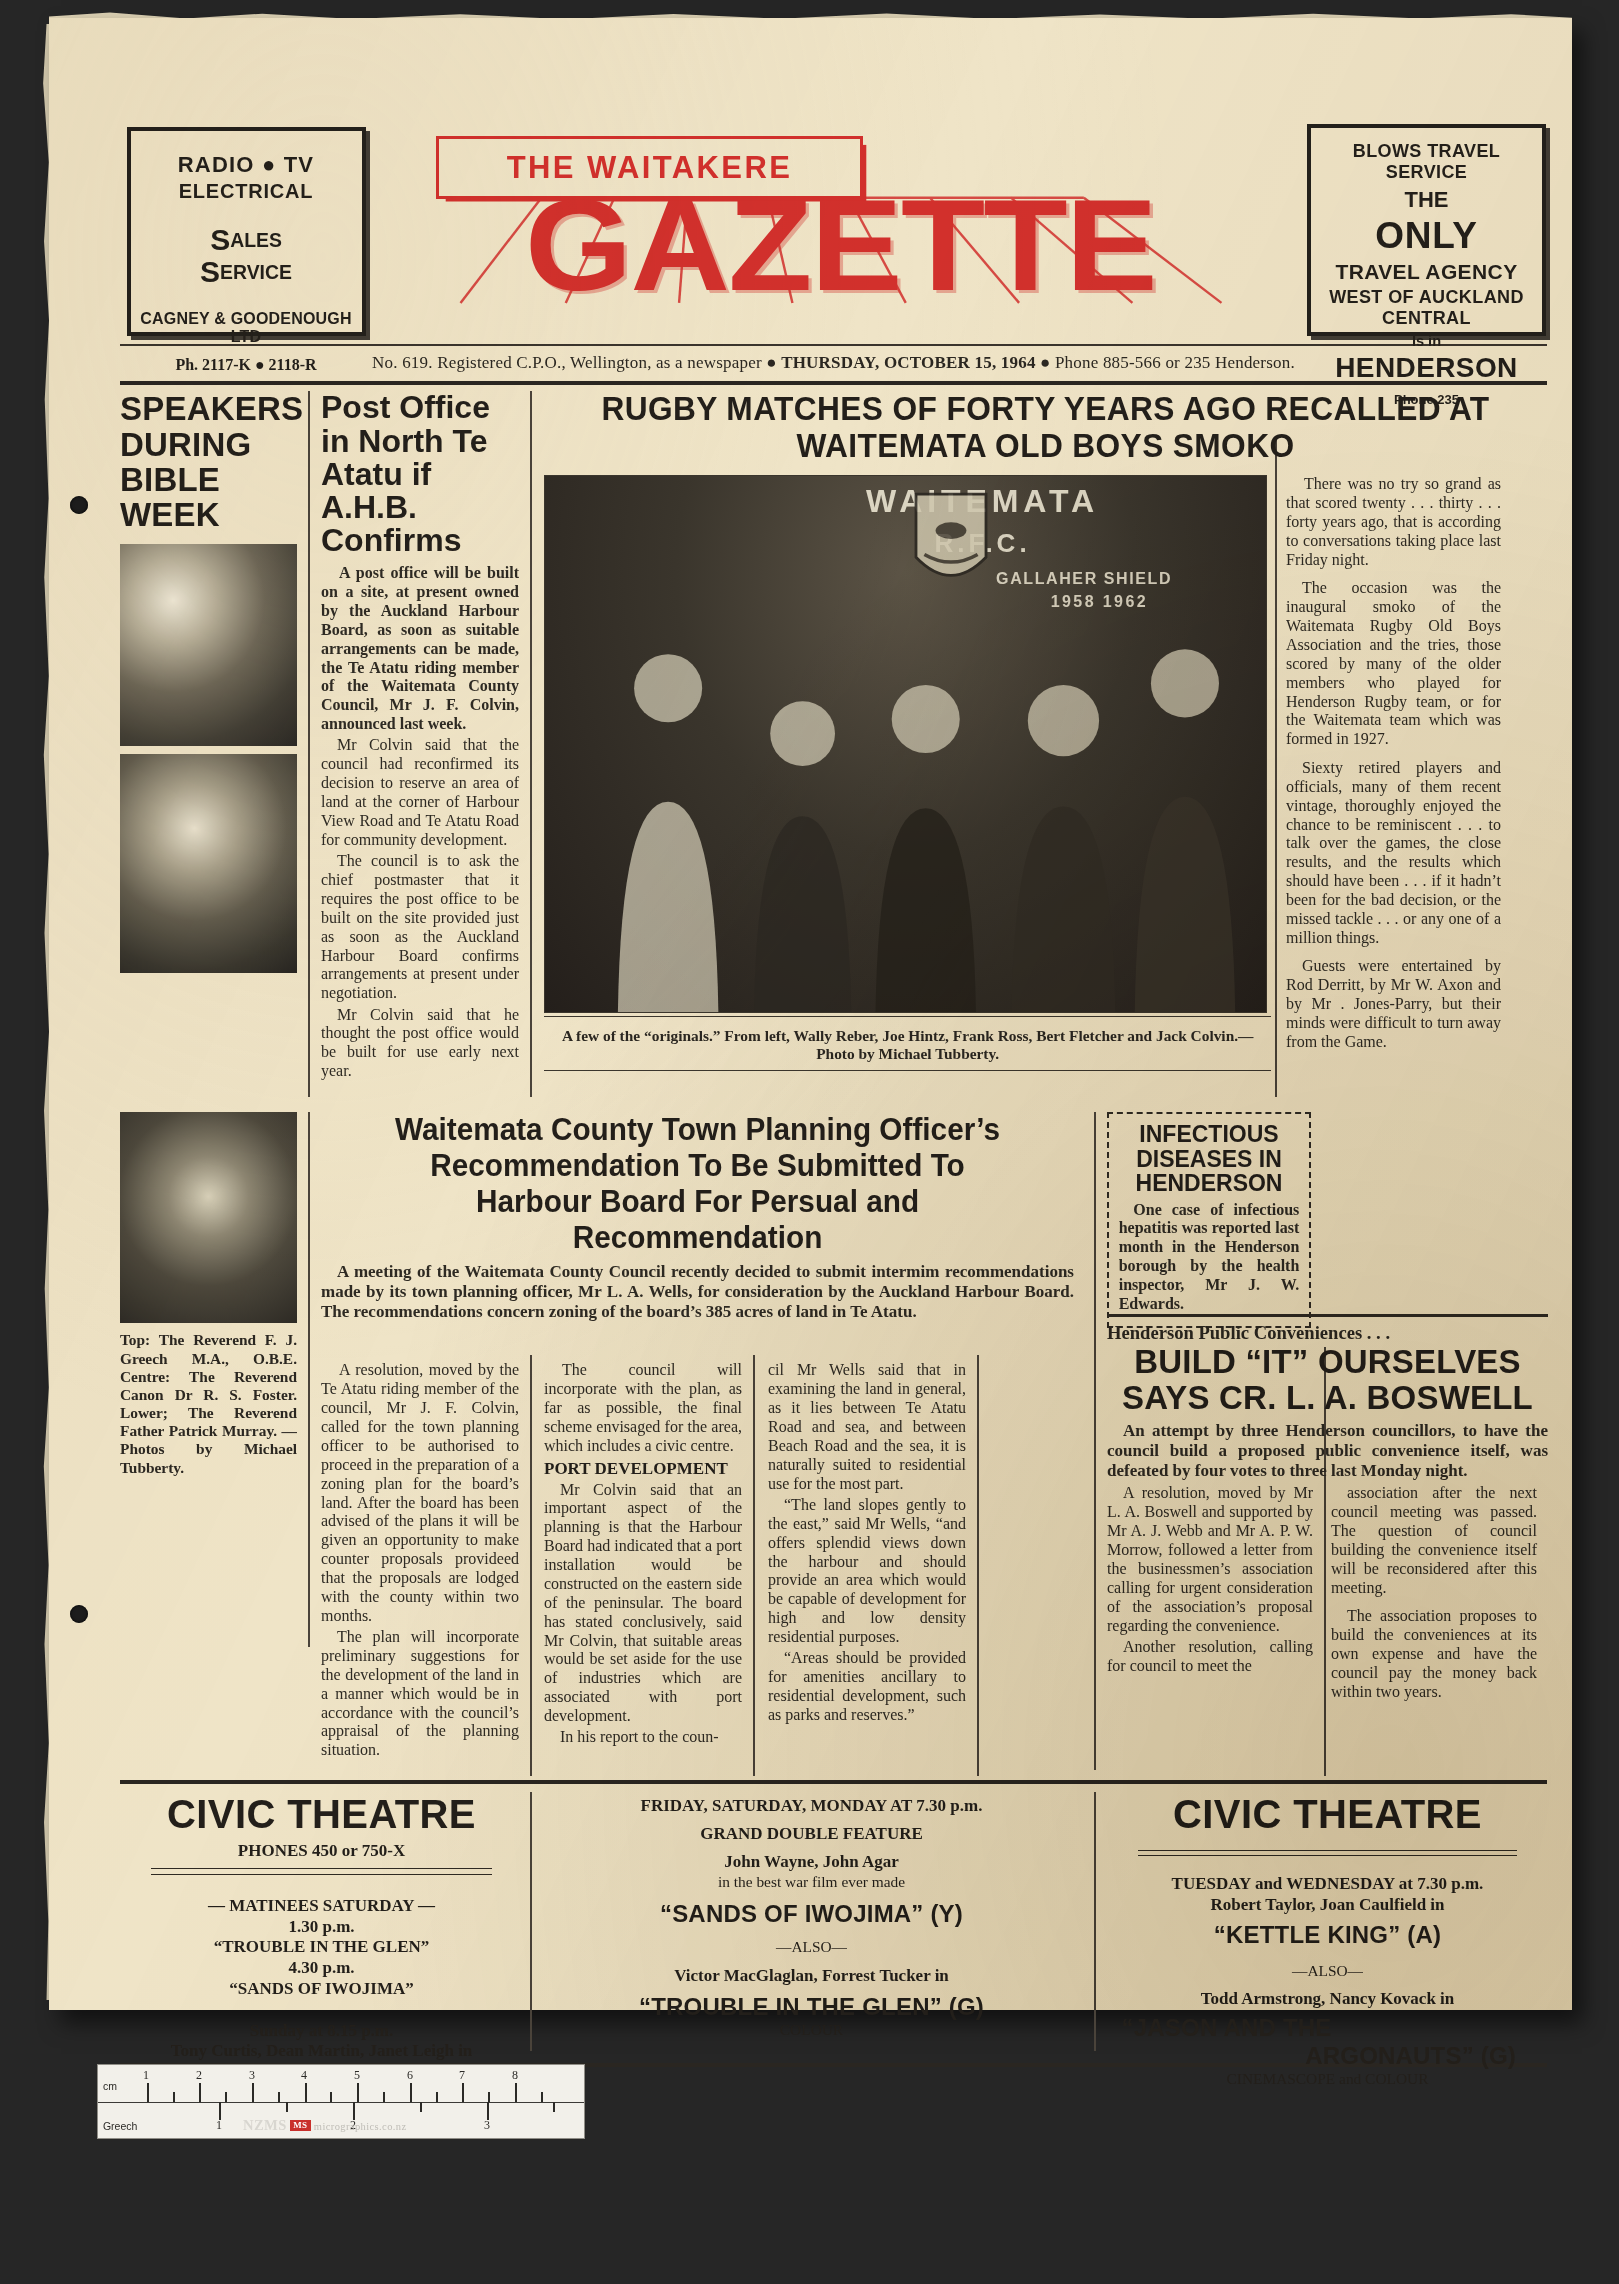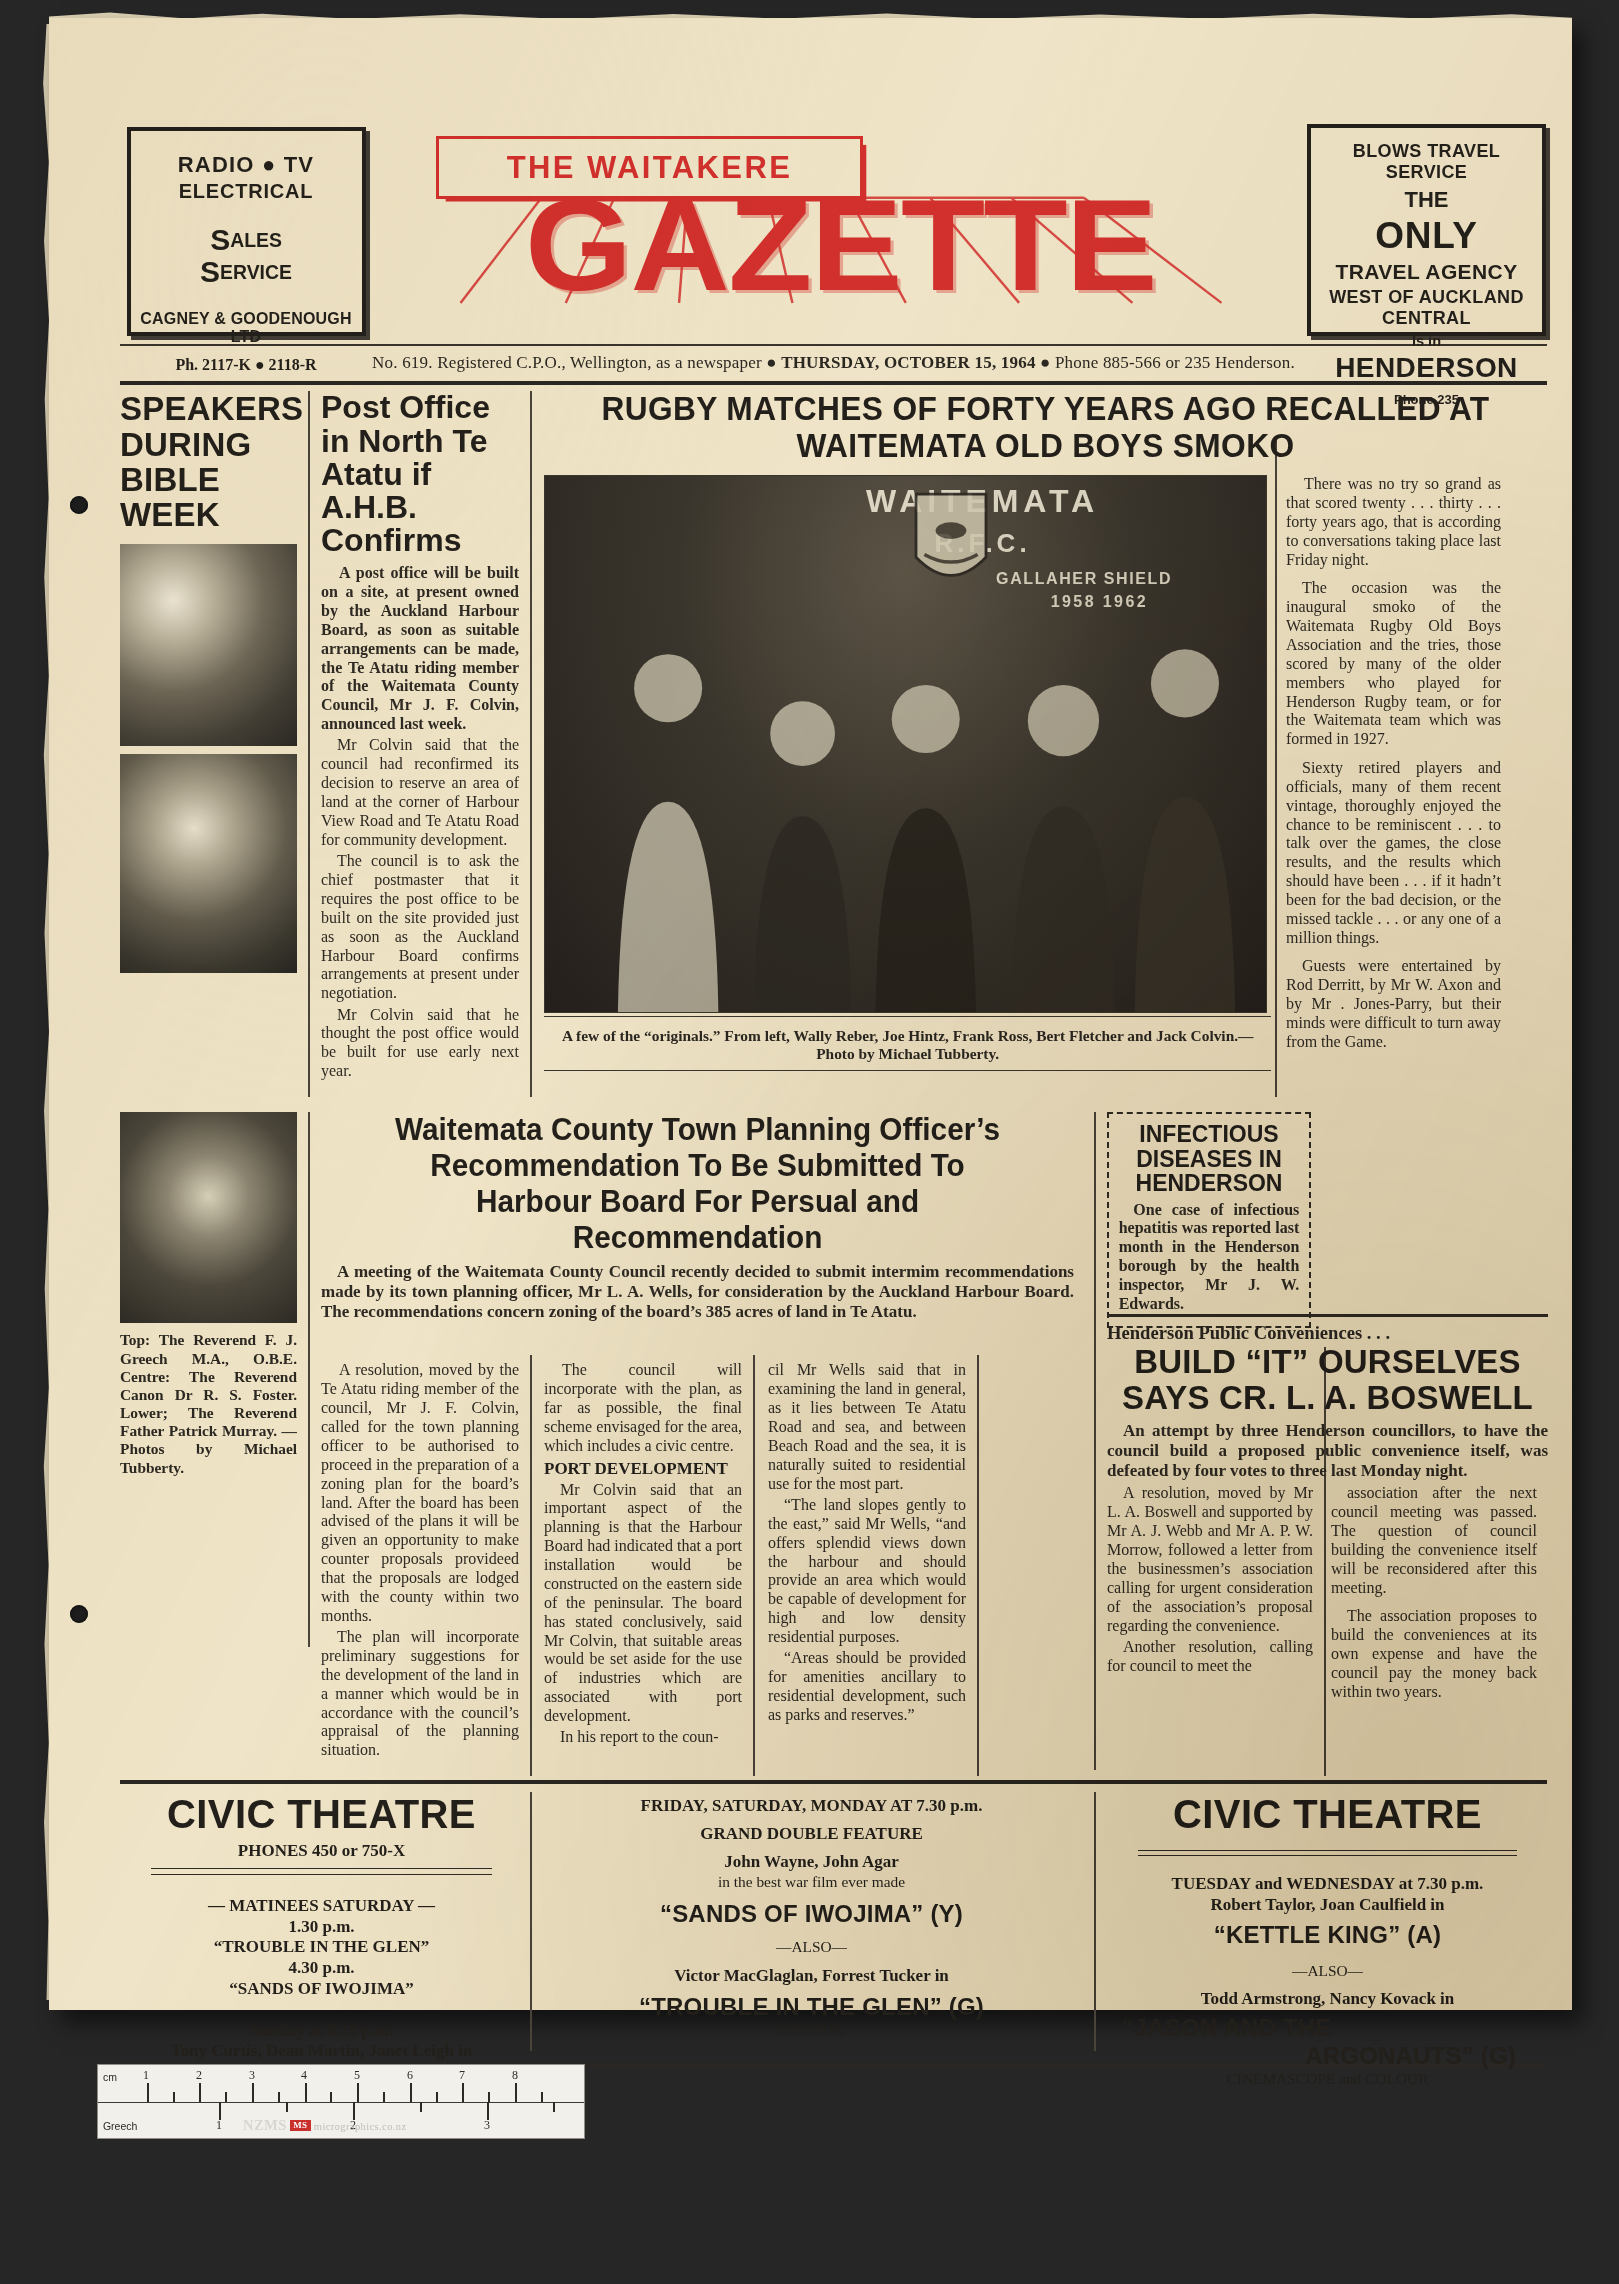--- a/index.html
+++ b/index.html
@@ -434,21 +434,21 @@
     <div class="thick" style="margin-top:4.9px;"></div>
 
   </div>
 </div>
 
 <div class="punch-hole" style="left:70px;top:496px;"></div>
 <div class="punch-hole" style="left:70px;top:1605px;"></div>
 
 <div class="ruler">
   <div class="cm-strip">
-    <div class="ruler-unit" style="top:6px;">cm</div>
+    <div class="ruler-unit" style="top:15px;">cm</div>
     <div class="tickrow">
       <div class="tick" style="left:49px;height:19.4px;"></div>
         <div class="tk-lab" style="left:45px;top:3.2px;">1</div>
       <div class="tick" style="left:101px;height:19.4px;"></div>
         <div class="tk-lab" style="left:98px;top:3.2px;">2</div>
       <div class="tick" style="left:154px;height:19.4px;"></div>
         <div class="tk-lab" style="left:151px;top:3.2px;">3</div>
       <div class="tick" style="left:207px;height:19.4px;"></div>
         <div class="tk-lab" style="left:203px;top:3.2px;">4</div>
       <div class="tick" style="left:259px;height:19.4px;"></div>

